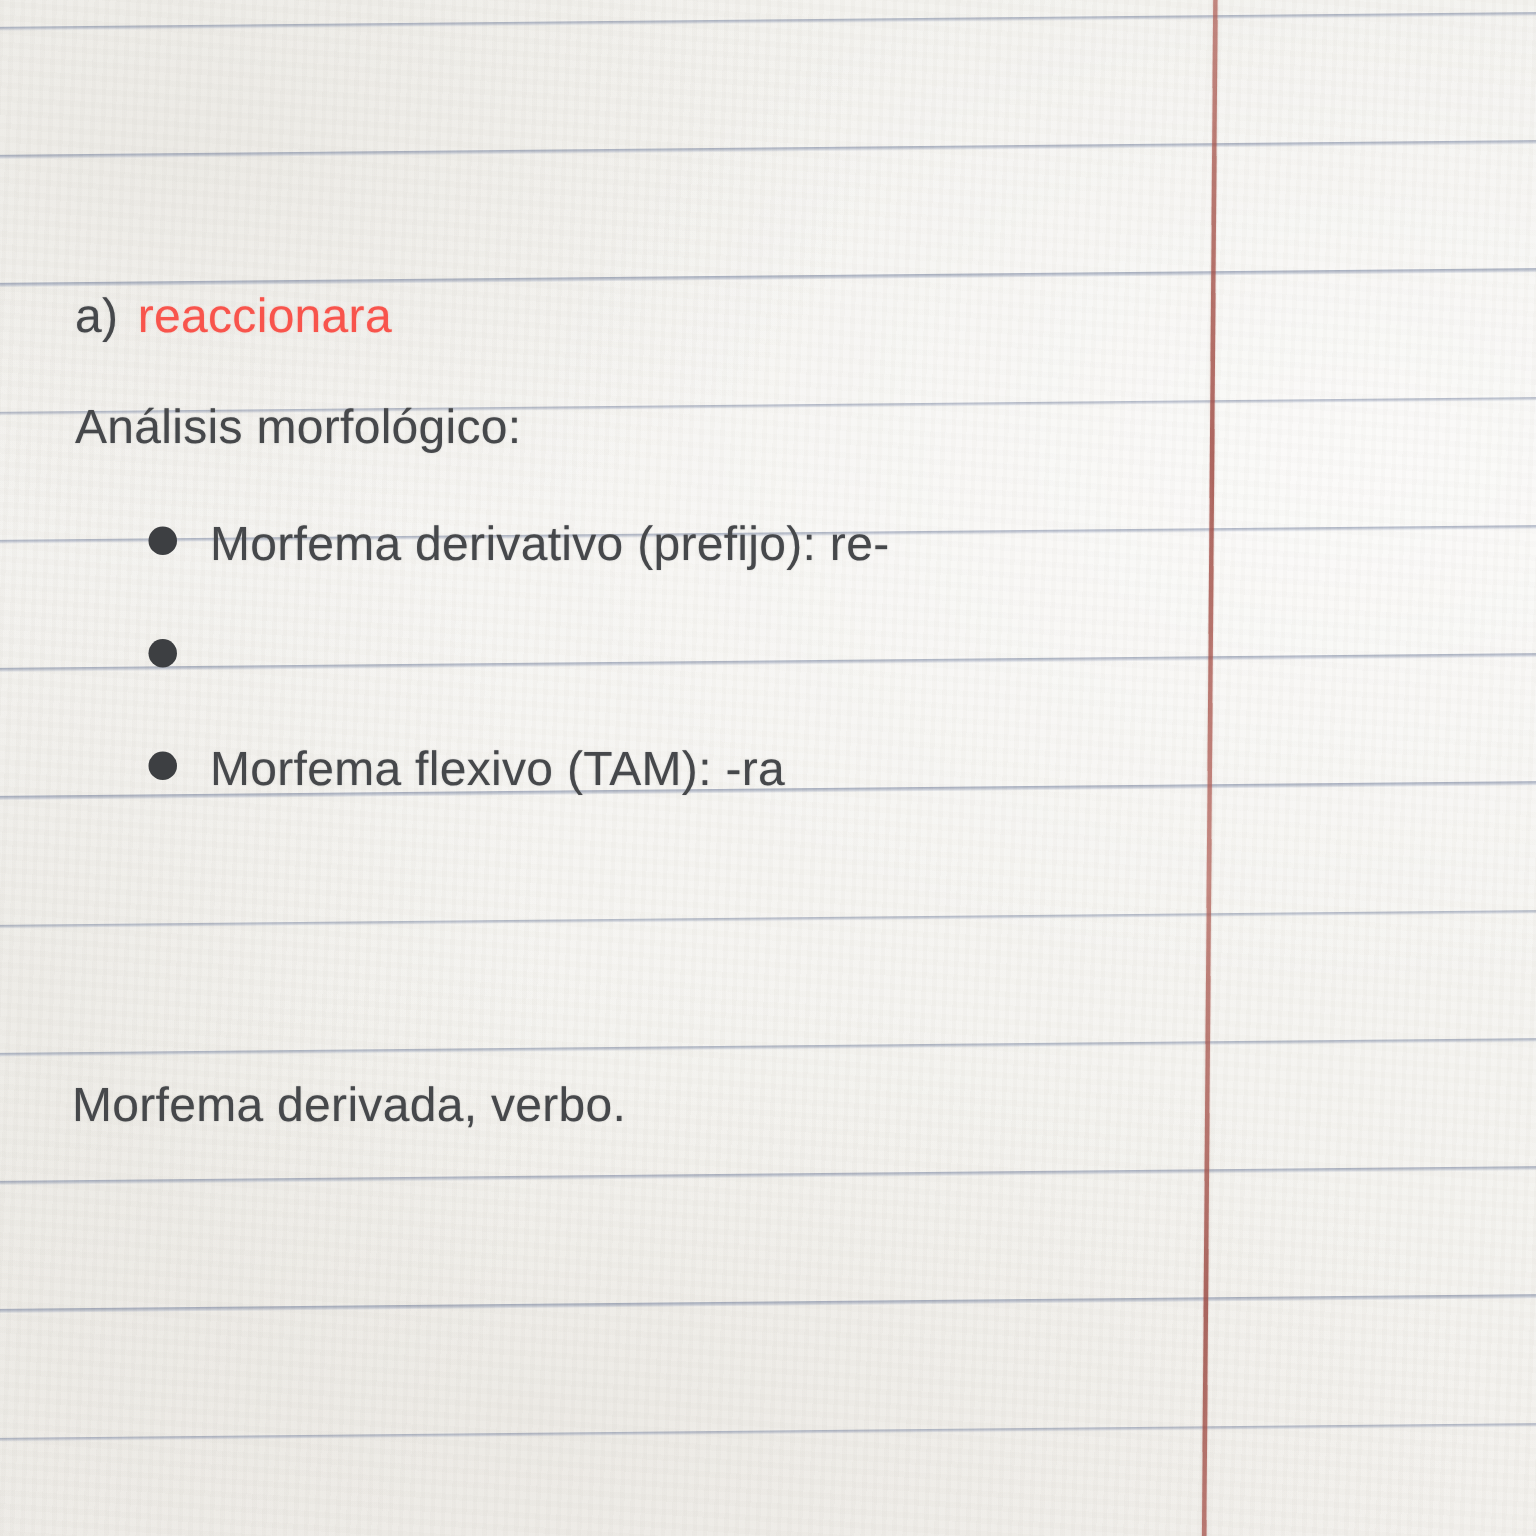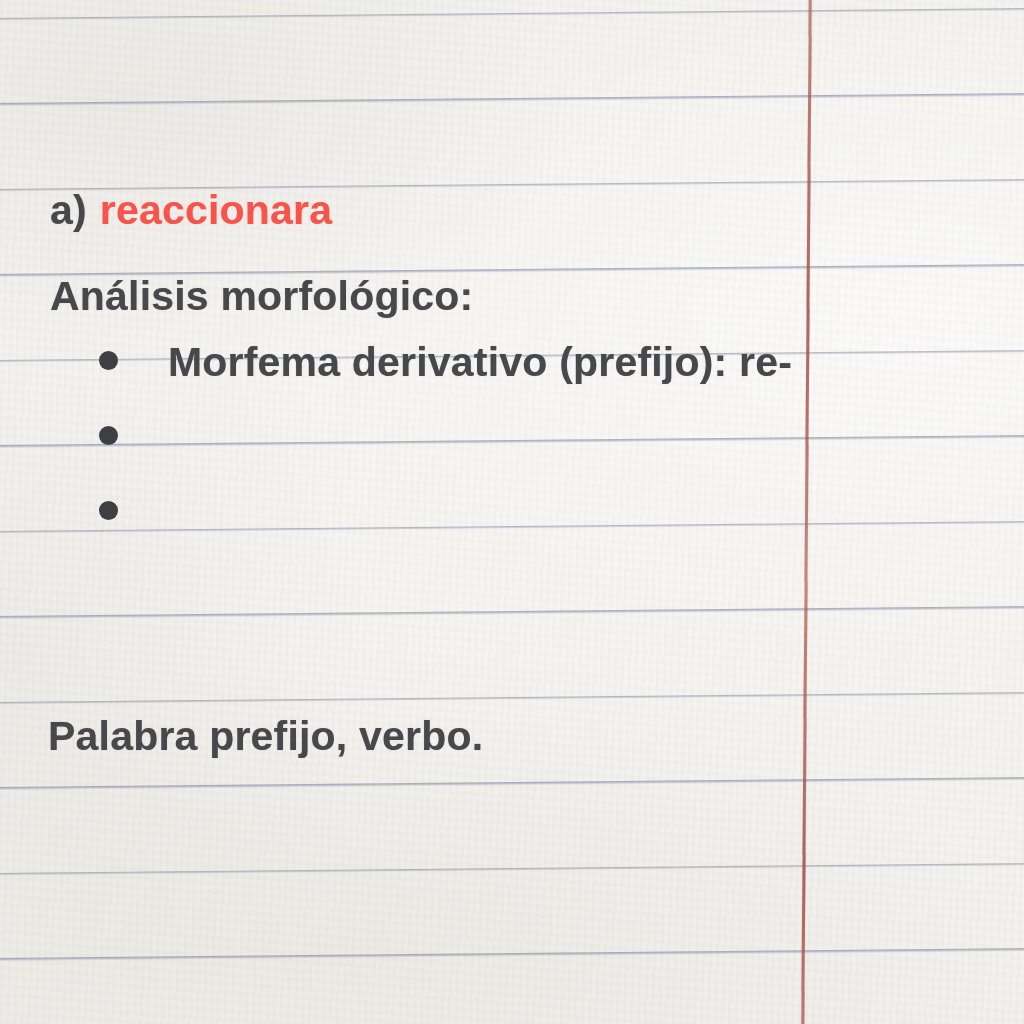--- a/index.html
+++ b/index.html
@@ -65,22 +65,22 @@
       rgba(165,75,66,0.75) 100%);
     box-shadow: 0 0 1px rgba(167,76,66,0.5);
     transform: rotate(0.42deg);
     transform-origin: 50% 0;
     pointer-events: none;
   }
   .content {
     position: absolute;
     inset: 0;
     color: #46484b;
-    font-weight: 700;
-    font-size: 41px;
+    font-weight: 400;
+    font-size: 32px;
     letter-spacing: 0.2px;
     text-shadow: 0 0 1px rgba(70,72,75,0.35);
   }
   .heading {
     position: absolute;
     left: 50px;
     top: 188px;
     line-height: 44px;
     white-space: nowrap;
   }
@@ -88,37 +88,35 @@
     color: #f8544c;
     margin-left: 13px;
     text-shadow: 0 0 1px rgba(248,84,76,0.4);
   }
   .subheading {
     position: absolute;
     left: 50px;
     top: 262px;
     line-height: 44px;
     white-space: nowrap;
-    margin-top: 12px;
   }
   ul.bullets {
     position: absolute;
     left: 50px;
     top: 340px;
     margin: 0;
     padding: 0;
     list-style: none;
   }
   ul.bullets li {
     height: 75px;
     display: flex;
     align-items: flex-start;
     line-height: 44px;
     white-space: nowrap;
-    gap: 28px;
   }
   .dot {
     flex: 0 0 auto;
     width: 19px;
     height: 19px;
     border-radius: 50%;
     background: #3d3f42;
     margin: 11px 22px 0 49px;
   }
   .conclusion {
@@ -148,19 +146,20 @@
     <ul class="bullets">
       <li>
         <span class="dot"></span>
         <span>Morfema derivativo (prefijo): re-</span>
       </li>
       <li>
         <span class="dot"></span>
       </li>
       <li>
         <span class="dot"></span>
+        <span>Morfema flexivo (TAM): -ra</span>
       </li>
     </ul>
 
-    <div class="conclusion">Palabra prefijo, verbo.</div>
+    <div class="conclusion">Morfema derivada, verbo.</div>
 
   </div>
 </div>
 
 </body></html>

